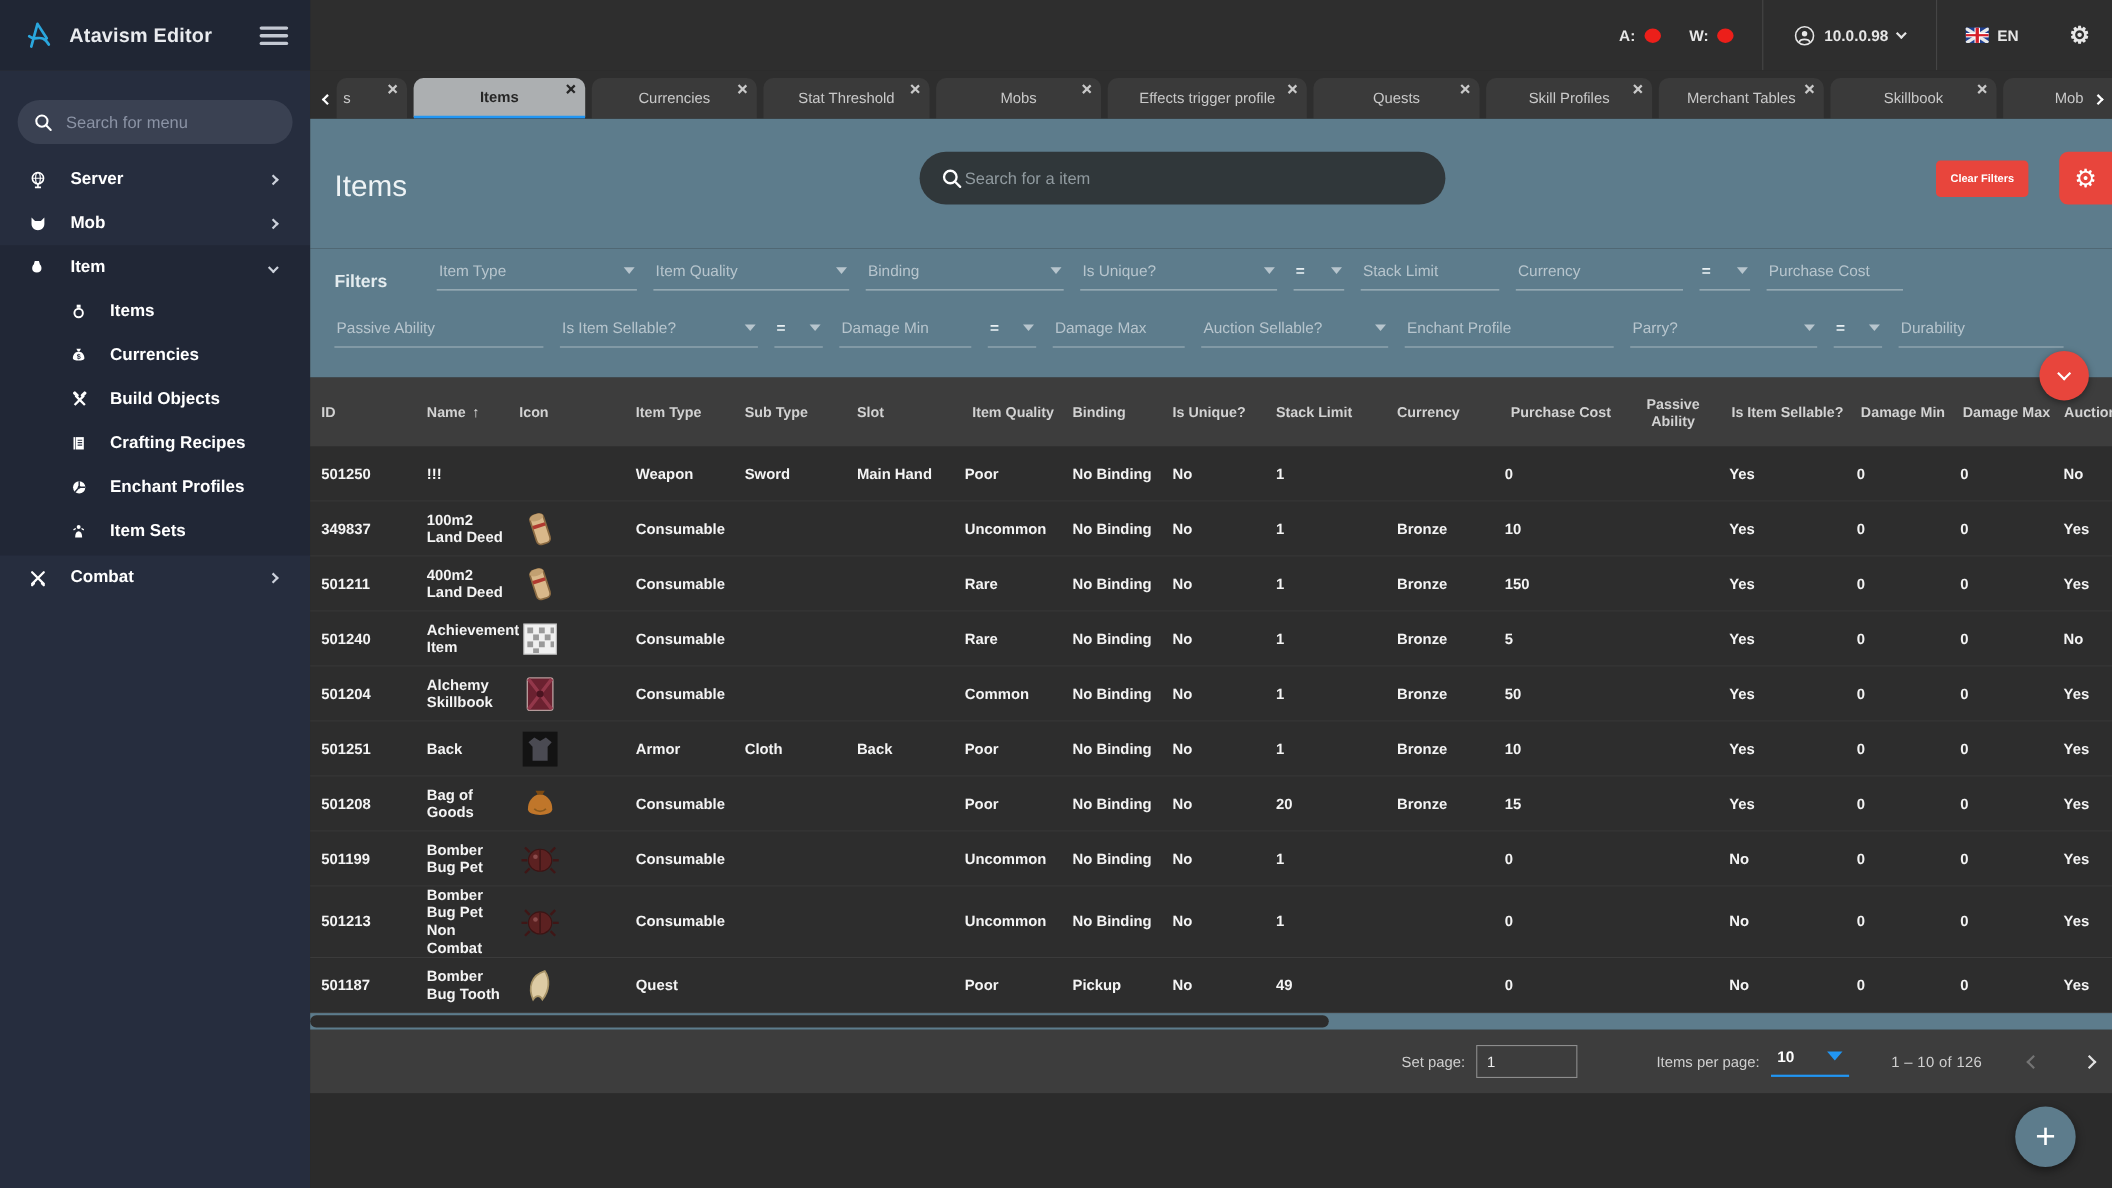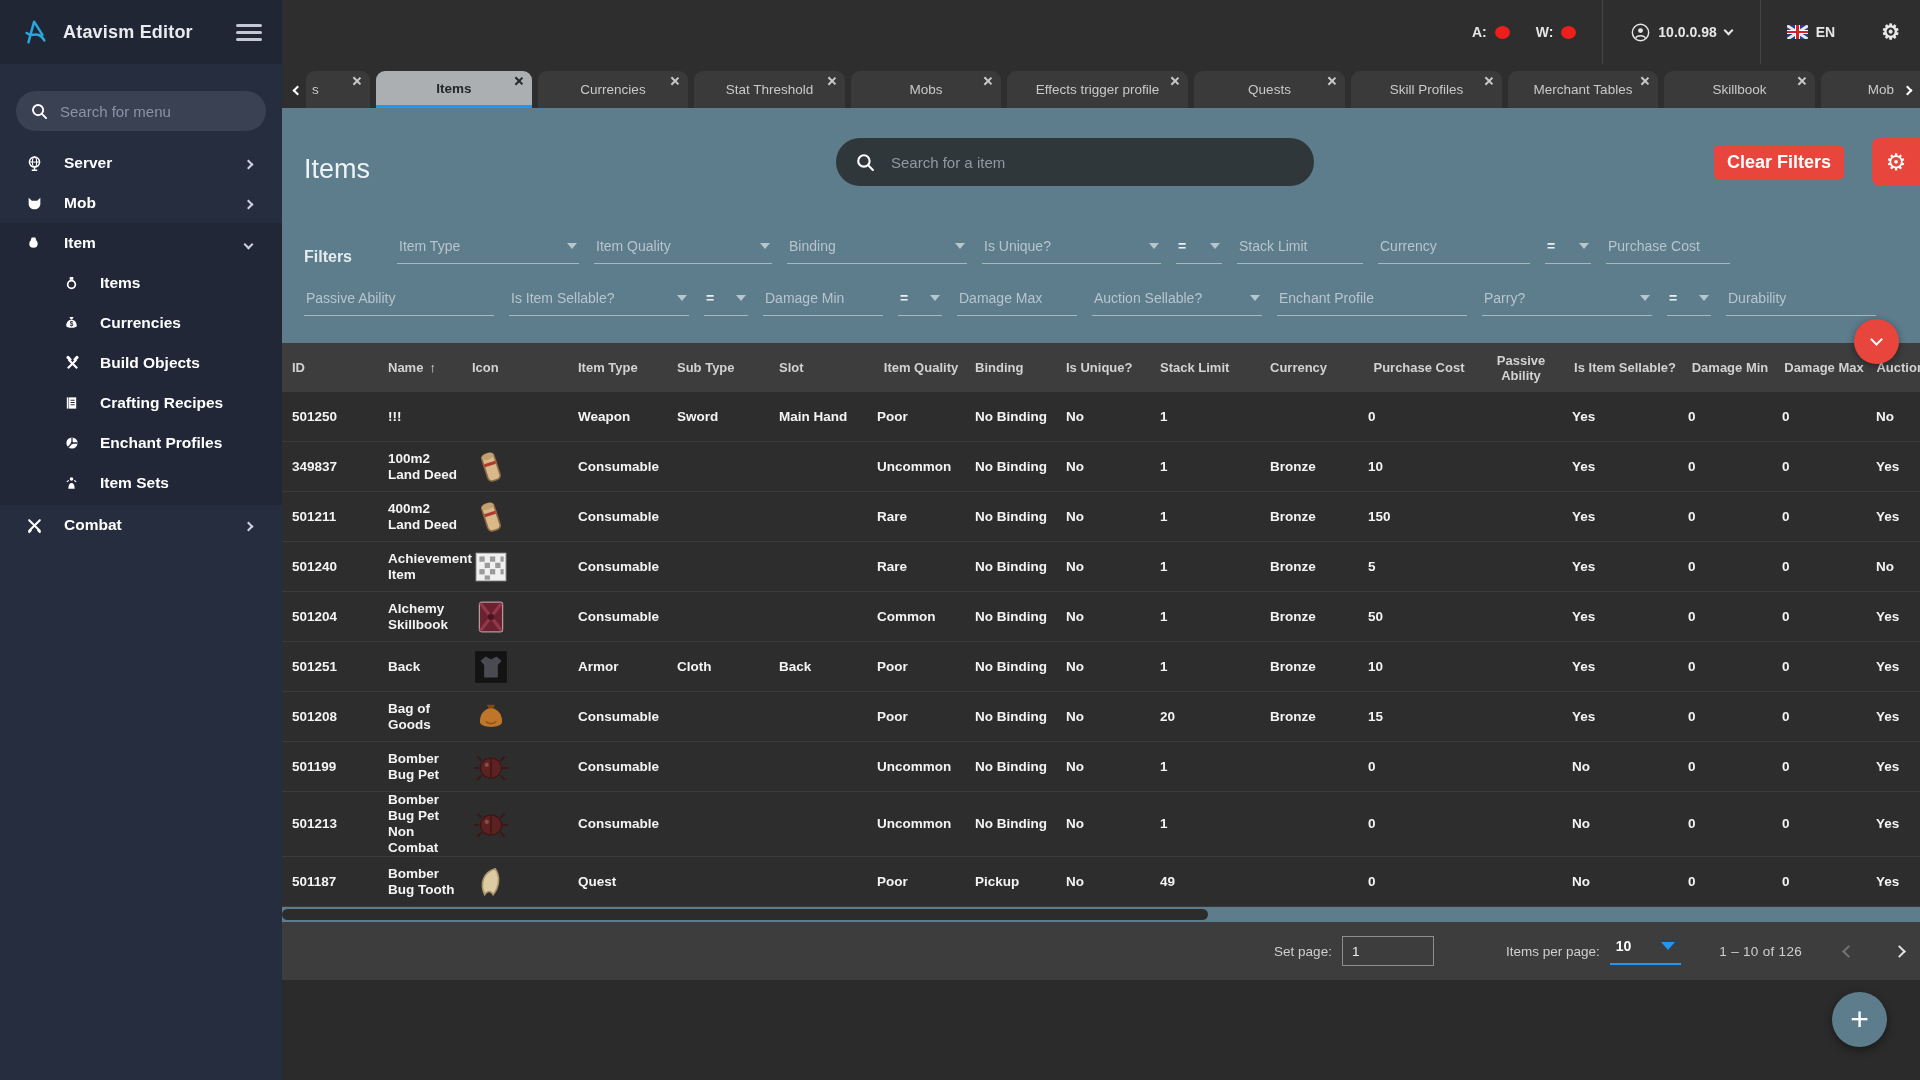--- a/index.html
+++ b/index.html
@@ -55,41 +55,41 @@
   .tab{height:37px;background:#3a3a3a;border-radius:9px 9px 0 0;margin-right:6px;position:relative;display:flex;align-items:center;justify-content:center;color:#c9c9c9;font-size:13.5px;flex:none;cursor:pointer;}
   .tab.active{background:#acafb1;color:#262626;border-bottom:3px solid #2196f3;font-weight:600;}
   .tab.clipped{justify-content:flex-start;padding-left:6px;}
   .tab-close{position:absolute;top:5px;right:9px;width:9px;height:9px;cursor:pointer;}
   .tab-close::before,.tab-close::after{content:"";position:absolute;left:4px;top:0;width:1.6px;height:10px;background:currentColor;}
   .tab-close::before{transform:rotate(45deg);} .tab-close::after{transform:rotate(-45deg);}
 
   
   .panel-header{height:118px;background:#5d7c8c;position:relative;flex:none;}
   .panel-title{position:absolute;left:22px;top:46px;font-size:27px;color:#eef3f5;font-weight:500;}
-  .main-search{position:absolute;left:554px;top:30px;width:478px;height:48px;border-radius:24px;background:rgba(38,38,38,.8);display:flex;align-items:center;padding:0 20px;gap:14px;}
+  .main-search{position:absolute;left:554px;top:30px;width:478px;height:48px;border-radius:24px;background:rgba(38,38,38,.8);display:flex;align-items:center;padding:0 20px;}
   .main-search input{flex:1;background:transparent;border:none;outline:none;color:#d8dcde;font-size:15px;}
   .main-search input::placeholder{color:#909a9f;}
-  .clear-filters{position:absolute;right:76px;top:38px;height:33px;padding:0 13px;background:#e8453c;color:#fff;border:none;border-radius:4px;font-size:18px;font-weight:600;cursor:pointer;}
+  .clear-filters{position:absolute;right:76px;top:38px;height:33px;padding:0 13px;background:#e8453c;color:#fff;border:none;border-radius:4px;font-size:10px;font-weight:600;cursor:pointer;}
   .gear-btn{position:absolute;right:0;top:30px;width:48px;height:48px;background:#e8453c;border-radius:8px 0 0 8px;color:#fff;font-size:23px;display:flex;align-items:center;justify-content:center;cursor:pointer;}
 
   .filters{height:117px;background:#5d7c8c;position:relative;flex:none;}
   .filters-label{position:absolute;left:22px;top:22px;font-size:16px;color:#e4ecef;font-weight:600;}
   .frow{position:absolute;display:flex;align-items:flex-end;}
   .frow.r1{left:115px;top:12px;}
   .frow.r2{left:22px;top:64px;}
   .ffield{flex:none;margin-right:15px;border-bottom:1px solid rgba(255,255,255,.45);padding:0 2px 9px 2px;display:flex;align-items:center;justify-content:space-between;font-size:14px;color:#b7c5cd;cursor:pointer;}
   .ffield .oplbl{color:#e9f0f3;font-weight:700;}
   .tri{width:0;height:0;border-left:5px solid transparent;border-right:5px solid transparent;border-top:6px solid #b7c5cd;margin-left:8px;}
 
   .red-fab{position:absolute;left:1572px;top:255px;width:45px;height:45px;border-radius:50%;background:#e8453c;z-index:6;display:flex;align-items:center;justify-content:center;color:#fff;box-shadow:0 2px 7px rgba(0,0,0,.4);cursor:pointer;}
   .red-fab .chev{width:9px;height:9px;border-width:2.5px;margin-top:-4px;}
 
   
   .dtable{flex:none;--cols:96px 84px 106px 99px 102px 98px 98px 91px 94px 110px 98px 112px 92px 116px 94px 94px 120px;}
-  .thead{height:49px;background:#3d3d3d;display:grid;grid-template-columns:var(--cols);align-items:center;padding-left:10px;color:#d2d2d2;font-size:13px;font-weight:600;overflow:hidden;}
+  .thead{height:63px;background:#3d3d3d;display:grid;grid-template-columns:var(--cols);align-items:center;padding-left:10px;color:#d2d2d2;font-size:13px;font-weight:600;overflow:hidden;}
   .trow{min-height:50px;background:#2d2d2d;border-bottom:1px solid #3b3b3b;display:grid;grid-template-columns:var(--cols);align-items:center;padding-left:10px;color:#f4f4f4;font-size:13.5px;font-weight:600;overflow:hidden;cursor:pointer;}
   .cell{padding-right:10px;line-height:16px;}
   .hcell{padding-right:10px;line-height:15px;}
   .hcell.ctr{text-align:center;}
   .sort-arrow{margin-left:6px;font-size:13px;color:#e0e0e0;}
   .icell{display:flex;align-items:center;}
 
   
   .hscroll{height:15px;background:#5d7c8c;position:relative;flex:none;}
   .hthumb{position:absolute;left:0;top:2px;height:11px;width:926px;background:#2c2c2c;border-radius:6px;cursor:pointer;}

